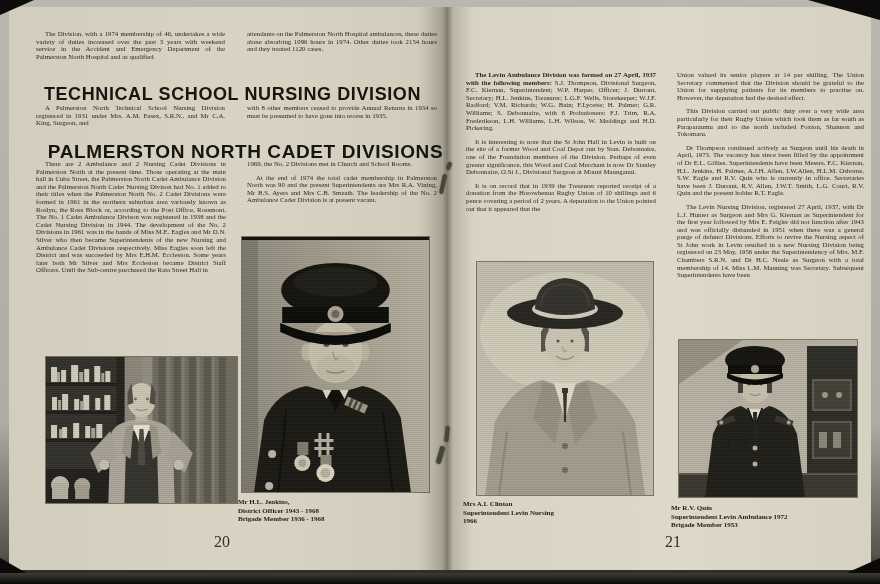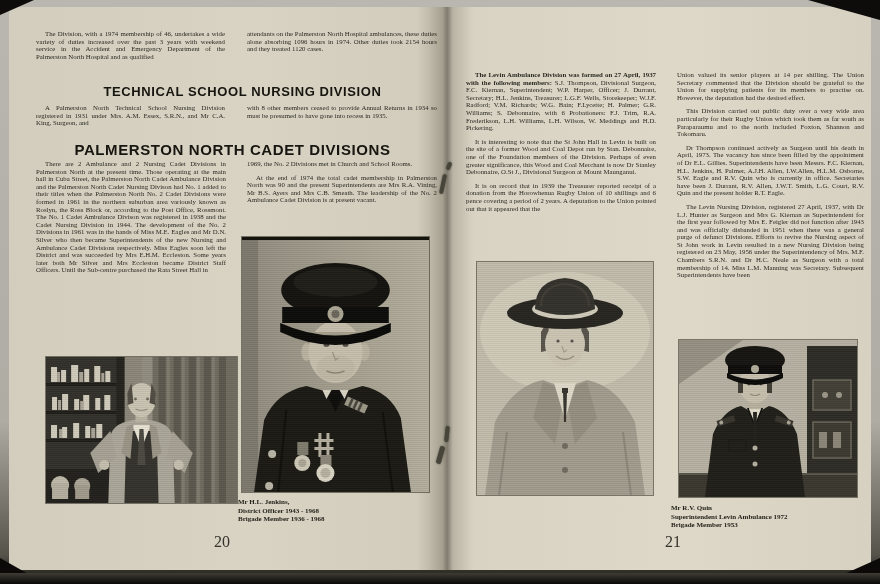--- a/index.html
+++ b/index.html
@@ -28,22 +28,22 @@
   #staple1a{left:447px;top:162px;width:4px;height:8px;transform:rotate(24deg);}
   #staple1b{left:441px;top:174px;width:4px;height:20px;transform:rotate(12deg);}
   #staple2a{left:445px;top:426px;width:4px;height:16px;transform:rotate(6deg);}
   #staple2b{left:438px;top:446px;width:5px;height:18px;transform:rotate(16deg);}
   
   .body-text{position:absolute;font:400 6.8px/7.6px "Liberation Serif",serif;color:#2b2922;text-align:justify;}
   .body-text p{margin:0 0 6px 0;}
   .ind{text-indent:9px;}
   .lead{font-weight:700;}
   .heading{position:absolute;font-family:"Liberation Sans",sans-serif;font-weight:700;color:#17150f;text-align:center;}
-  #technical-heading{left:40px;top:84px;width:405px;font-size:13px;letter-spacing:.6px;}
-  #cadet-heading{left:30px;top:141px;width:405px;font-size:15px;letter-spacing:.6px;}
+  #technical-heading{left:30px;top:84px;width:405px;font-size:18px;letter-spacing:.6px;}
+  #cadet-heading{left:43px;top:141px;width:405px;font-size:19px;letter-spacing:.6px;}
   #levin-heading{left:460px;top:49px;width:402px;font-size:14.5px;letter-spacing:1.6px;}
   #intro-col1{left:36px;top:30px;width:189px;}
   #intro-col2{left:247px;top:30px;width:190px;}
   #tech-col1{left:36px;top:104px;width:189px;}
   #tech-col2{left:247px;top:104px;width:190px;}
   #cadet-col1{left:36px;top:160px;width:190px;}
   #cadet-col2{left:247px;top:160px;width:190px;}
   #levin-col1{left:466px;top:71px;width:190px;}
   #levin-col2{left:677px;top:71px;width:187px;}
   
@@ -318,20 +318,25 @@
       <circle cx="70" cy="44" r="1.4" fill="#514d43"></circle>
         <circle cx="82" cy="44" r="1.4" fill="#514d43"></circle>
       <path d="M71,54 Q76,57 81,54" stroke="#948c7a" stroke-width="1.2" fill="none"></path>
       <ellipse cx="76" cy="20" rx="30" ry="14" fill="#14130f"></ellipse>
       <rect x="49" y="25" width="54" height="9" fill="#0c0b09"></rect>
       <path d="M48,33 Q76,46 104,33 L104,38 Q76,52 48,38 Z" fill="#090908"></path>
       <circle cx="76" cy="29" r="4" fill="#b1ab9a"></circle>
     </svg>
   </div>
 
+  <div class="caption" id="caption3">
+    <div>Mrs A.I. Clinton</div>
+    <div>Superintendent Levin Nursing</div>
+    <div>1966</div>
+  </div>
   <div class="caption" id="caption4">
     <div>Mr R.V. Quin</div>
     <div>Superintendent Levin Ambulance 1972</div>
     <div>Brigade Member 1953</div>
   </div>
   <div class="pagenum" id="pagenum-right">21</div>
 
   <div class="abs wedge" id="wedge-tl"></div>
   <div class="abs wedge" id="wedge-tr"></div>
   <div class="abs wedge" id="wedge-bl"></div>

